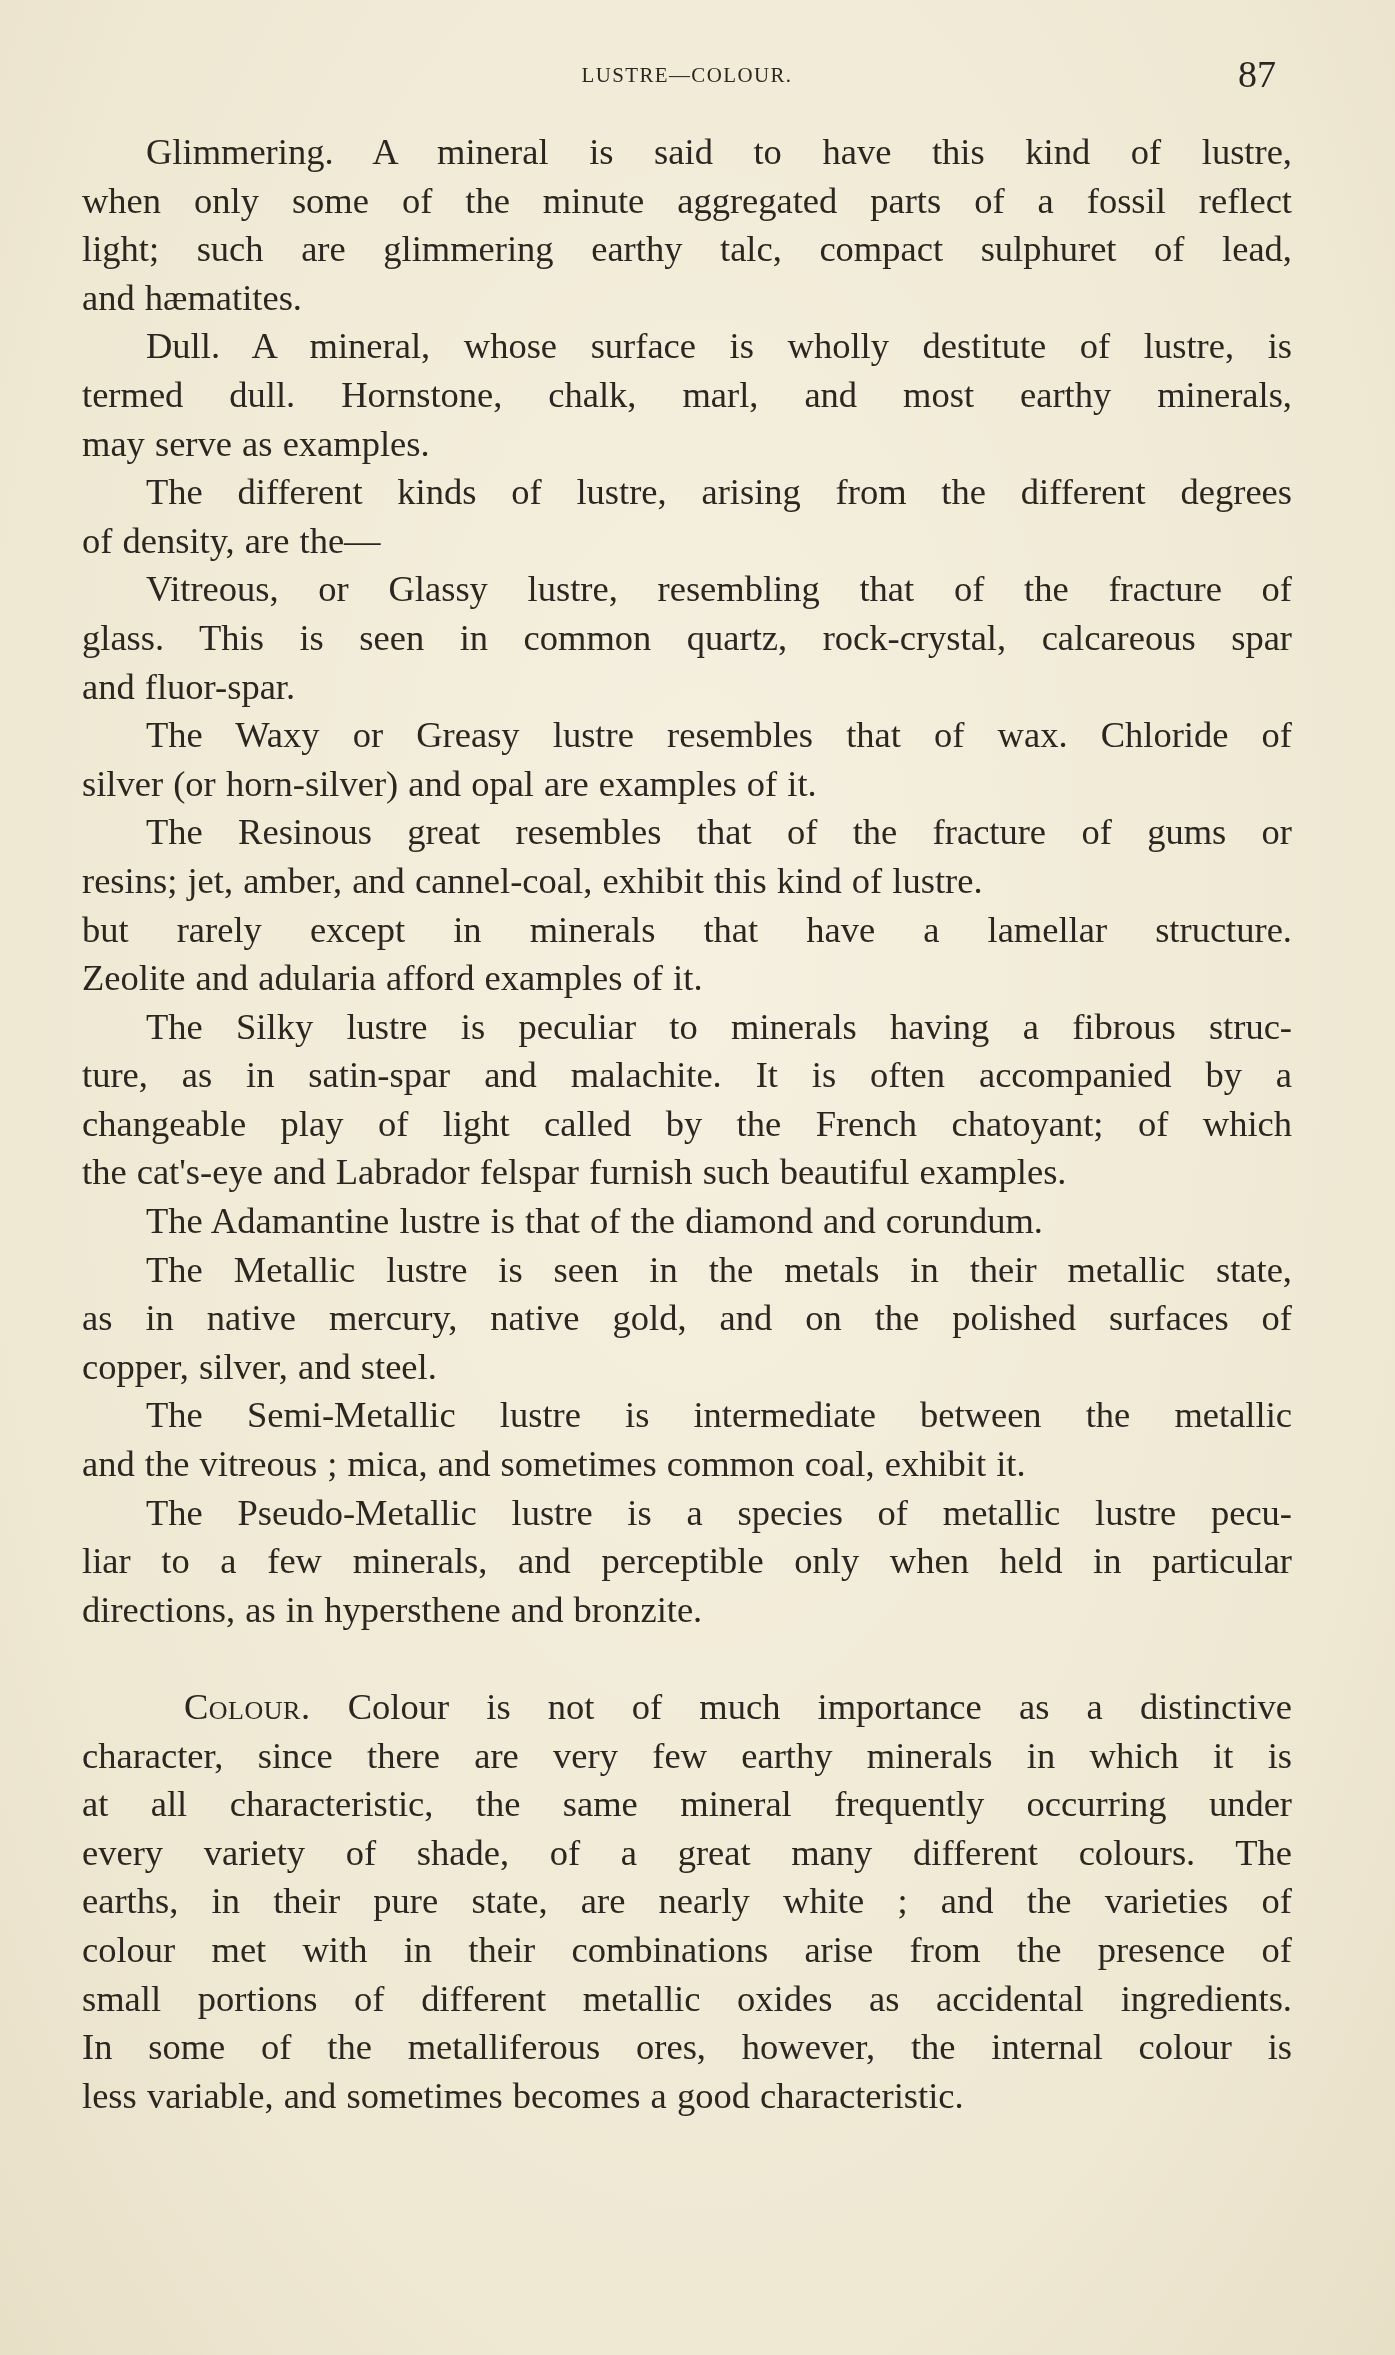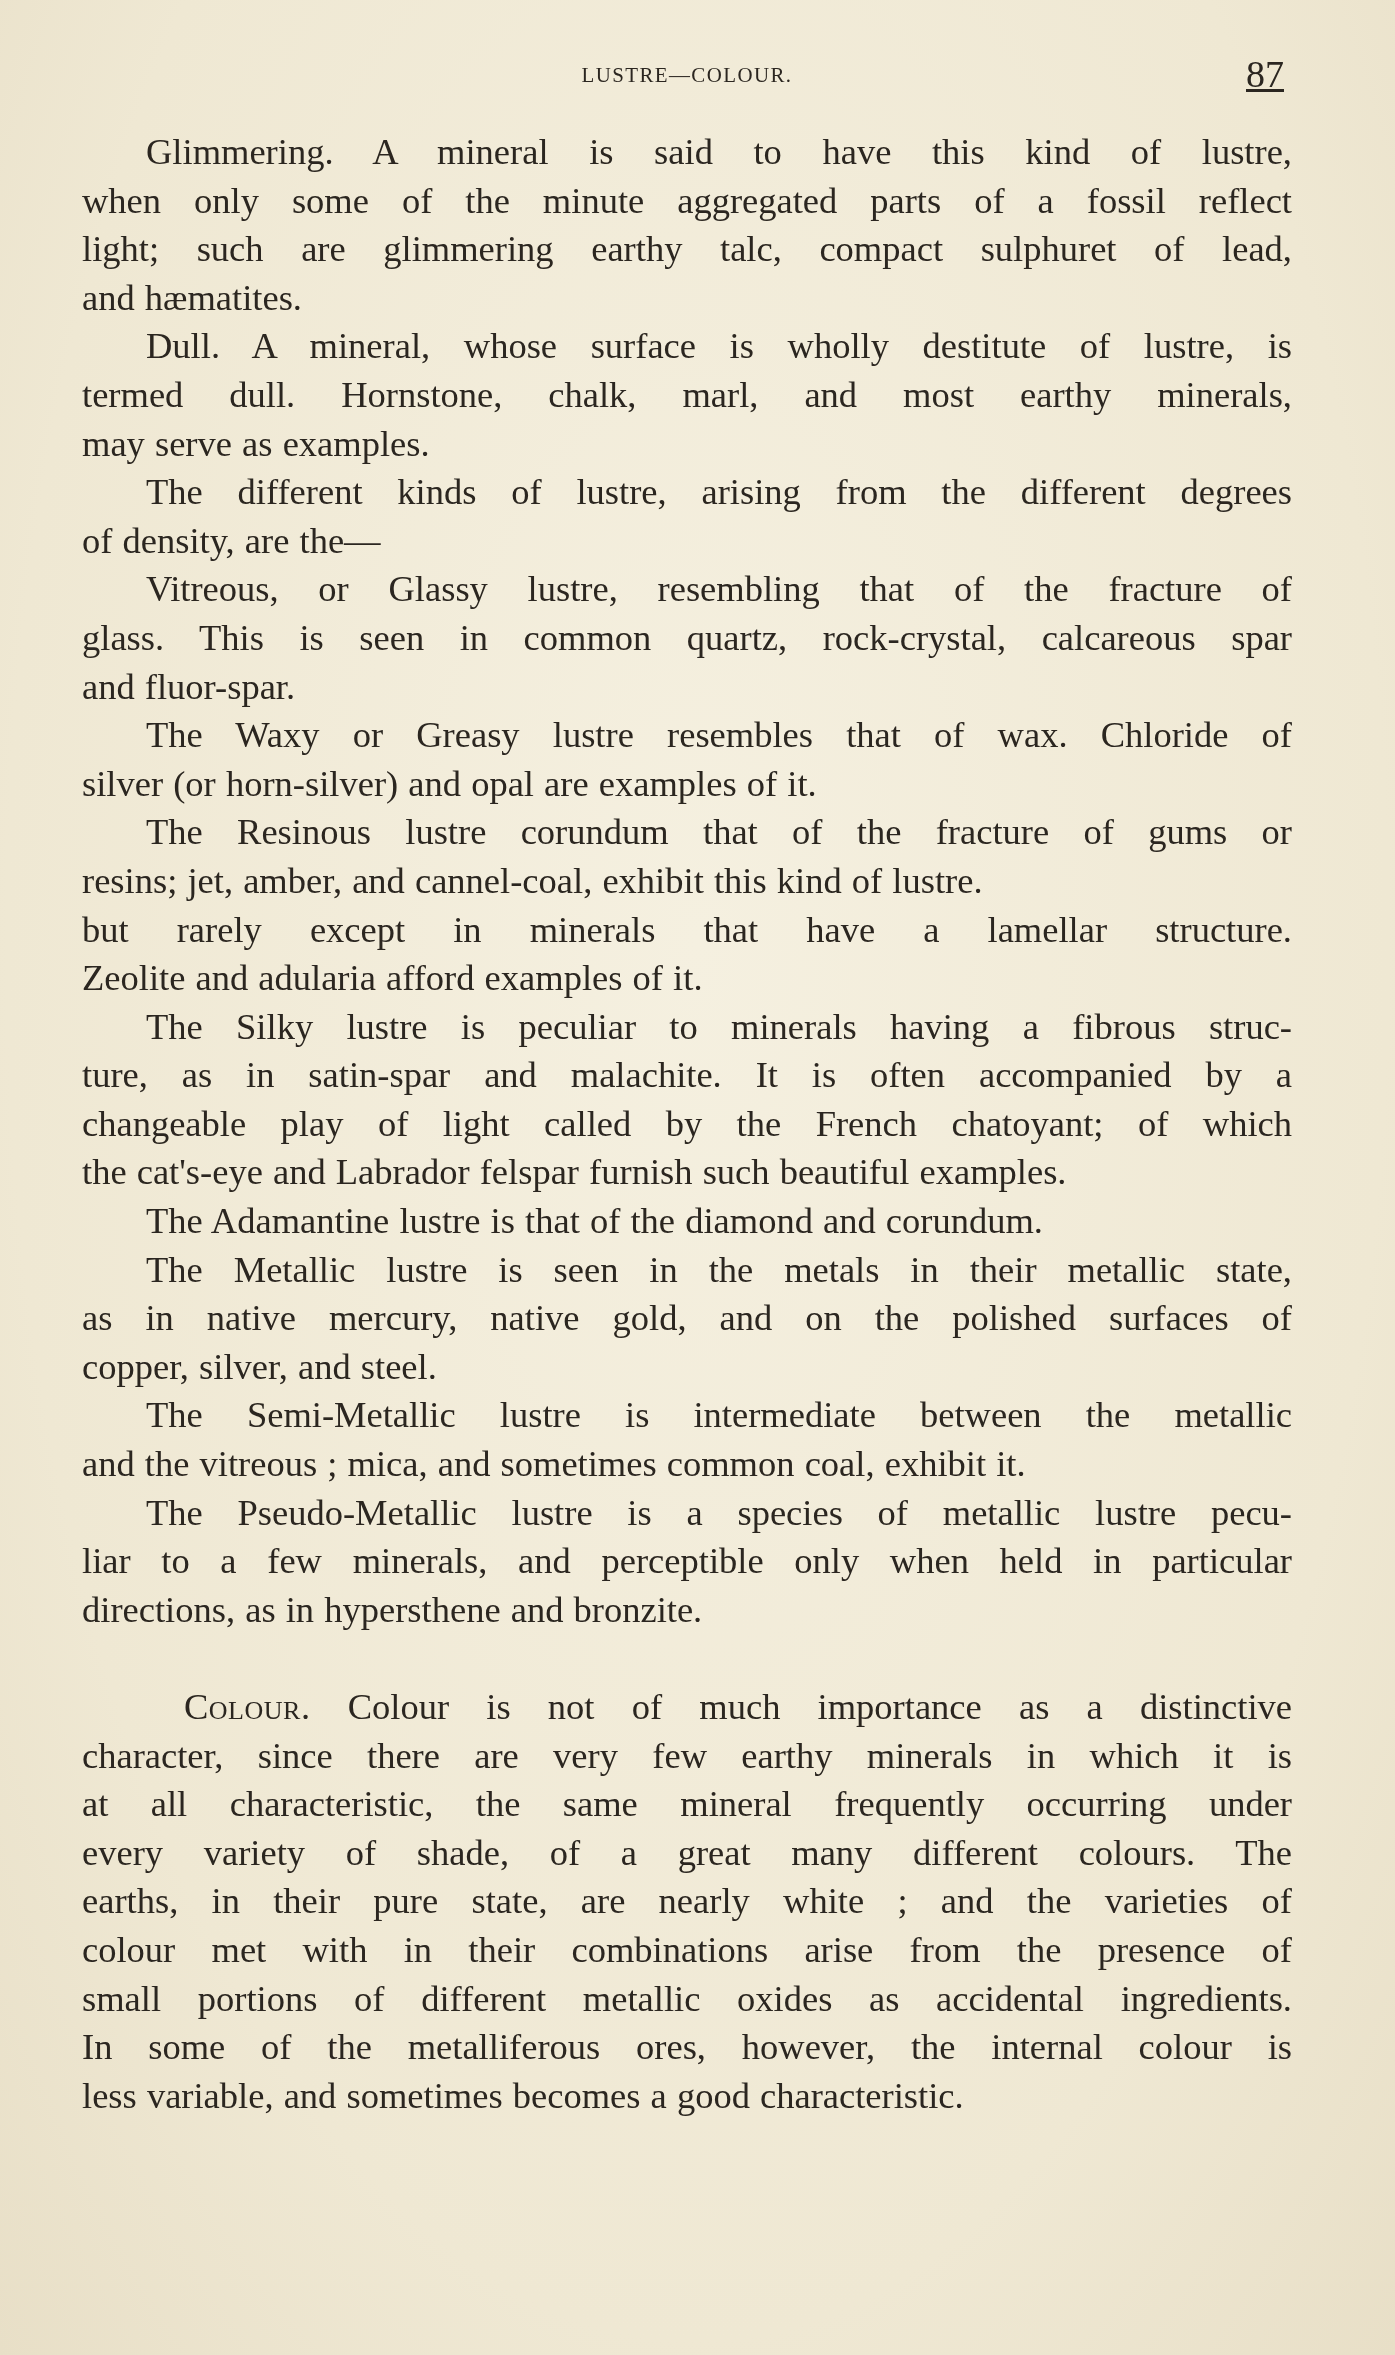--- a/index.html
+++ b/index.html
@@ -34,24 +34,23 @@
       left: 0;
       width: 1210px;
       text-align: center;
       font-size: 22px;
       letter-spacing: 1.5px;
       top: 6px;
       transform: scaleX(0.95);
     }
     .page-number {
       position: absolute;
-      right: 8px;
+      right: 16px;
       top: -4px;
       font-size: 38px;
-      text-decoration: underline;
     }
     .body-text {
       position: absolute;
       top: 128px;
       left: 0;
       width: 1210px;
       font-size: 36.5px;
       line-height: 48.6px;
       text-align: justify;
       word-spacing: 1px;
@@ -102,21 +101,21 @@
       <div>
         <span class="line indent"><span class="it">Vitreous</span><span>, or </span><span class="it">Glassy</span><span> lustre, resembling that of the fracture of</span></span>
         <span class="line"><span>glass.  This is seen in common quartz, rock-crystal, calcareous spar</span></span>
         <span class="line last"><span>and fluor-spar.</span></span>
       </div>
       <div>
         <span class="line indent"><span>The </span><span class="it">Waxy</span><span> or </span><span class="it">Greasy</span><span> lustre resembles that of wax.  Chloride of</span></span>
         <span class="line last"><span>silver (or horn-silver) and opal are examples of it.</span></span>
       </div>
       <div>
-        <span class="line indent"><span>The </span><span class="it">Resinous</span><span> lustre corundum that of the fracture of gums or</span></span>
+        <span class="line indent"><span>The </span><span class="it">Resinous</span><span> great resembles that of the fracture of gums or</span></span>
         <span class="line last"><span>resins; jet, amber, and cannel-coal, exhibit this kind of lustre.</span></span>
       </div>
       <div>
         <span class="line"><span>but rarely except in minerals that have a lamellar structure.</span></span>
         <span class="line last"><span>Zeolite and adularia afford examples of it.</span></span>
       </div>
       <div>
         <span class="line indent"><span>The </span><span class="it">Silky</span><span> lustre is peculiar to minerals having a fibrous struc-</span></span>
         <span class="line"><span>ture, as in satin-spar and malachite.  It is often accompanied by a</span></span>
         <span class="line"><span>changeable play of light called by the French </span><span class="it">chatoyant;</span><span> of which</span></span>

